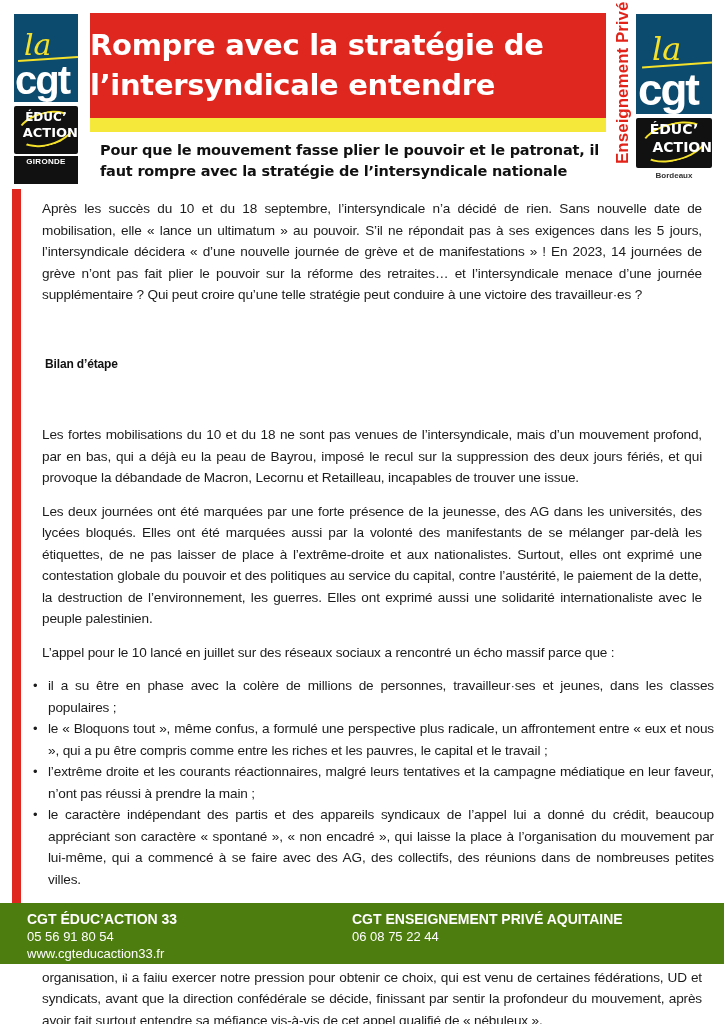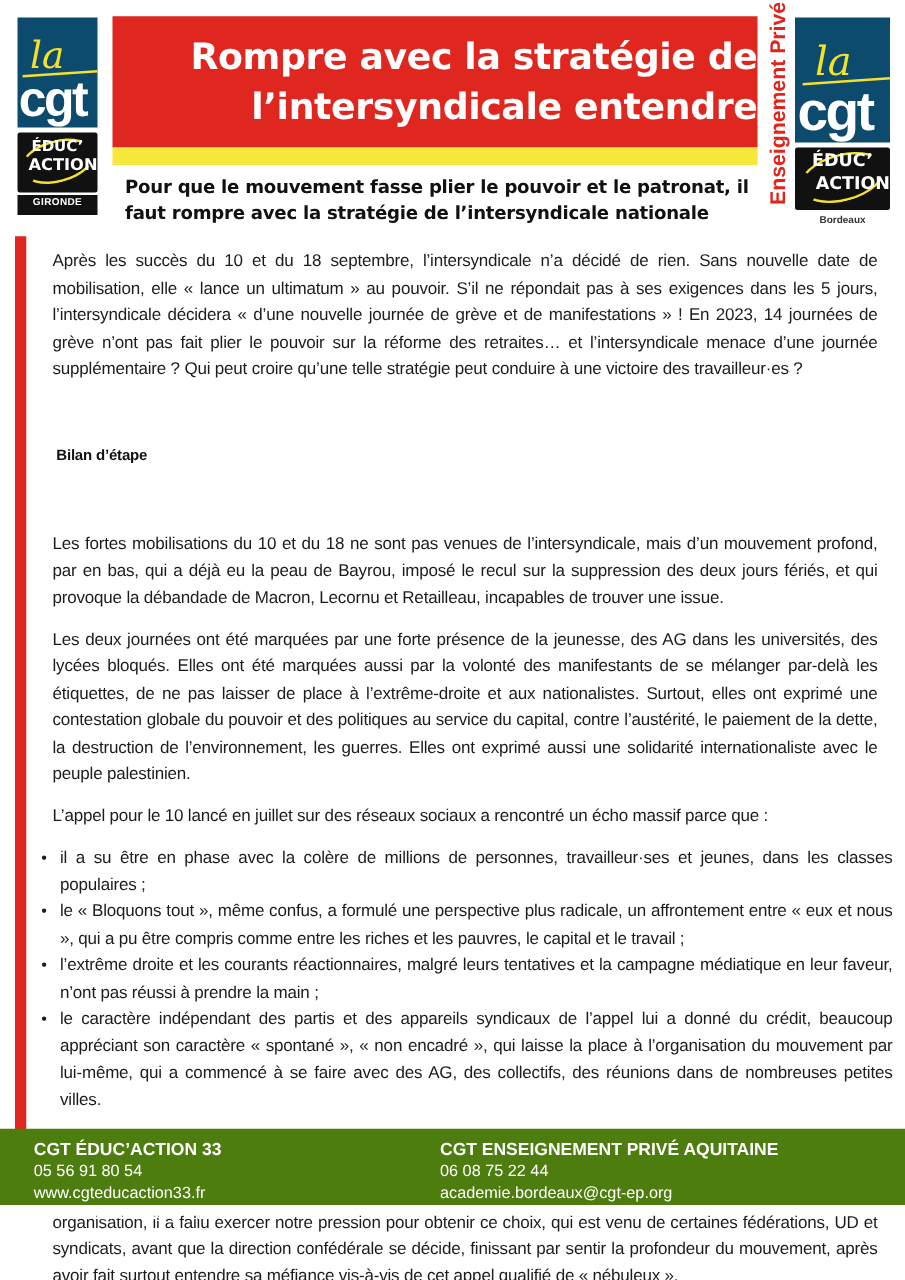--- a/index.html
+++ b/index.html
@@ -35,29 +35,29 @@
   .logo-action {
     position: absolute; left: 0; right: 0; top: 20px; text-align: right; color: #fff;
     font-family: "DejaVu Sans", sans-serif; font-size: 13px; line-height: 14px; font-weight: bold;
   }
   .logo-ring {
     position: absolute; left: 2px; top: 6px; width: 60px; height: 34px; border: 2px solid #f5e12a;
     border-radius: 50%; border-left-color: transparent; border-right-color: transparent;
     transform: rotate(-15deg);
   }
   .logo-gironde {
-    width: 64px; height: 16px; background: #111111; margin-top: 2px; color: #fff;
+    width: 64px; height: 28px; background: #111111; margin-top: 2px; color: #fff;
     font-size: 8px; line-height: 12px; text-align: center; font-weight: bold; letter-spacing: 0.3px;
   }
 
   .title-bar {
     position: absolute; left: 90px; top: 13px; width: 516px; height: 105px; background: #e0271f;
   }
   .title-text {
-    position: absolute; left: 12px; right: 0; top: 12px; text-align: right; color: #ffffff;
+    position: absolute; left: 0; right: 0; top: 12px; text-align: left; color: #ffffff;
     font-family: "DejaVu Sans", sans-serif; font-weight: bold; font-size: 29px; line-height: 40px;
     letter-spacing: -0.3px;
   }
   .title-stripe {
     position: absolute; left: 90px; top: 118px; width: 516px; height: 14px; background: #f5e83a;
   }
 
   .subtitle {
     position: absolute; left: 100px; top: 140px; width: 520px; color: #111;
     font-family: "DejaVu Sans", sans-serif; font-weight: bold; font-size: 14.5px; line-height: 21px;
@@ -201,15 +201,14 @@
 <div class="footer">
   <div class="footer-col left">
     <div class="footer-title">CGT ÉDUC’ACTION 33</div>
     <div class="footer-line">05 56 91 80 54</div>
     <div class="footer-line">www.cgteducaction33.fr</div>
     <div class="footer-line">cgteducaction33@gmail.com</div>
   </div>
   <div class="footer-col right">
     <div class="footer-title">CGT ENSEIGNEMENT PRIVÉ AQUITAINE</div>
     <div class="footer-line">06 08 75 22 44</div>
-    <div class="footer-line">academie.bordeaux@cgt-ep.org</div>
   </div>
 </div>
 
 </body></html>

